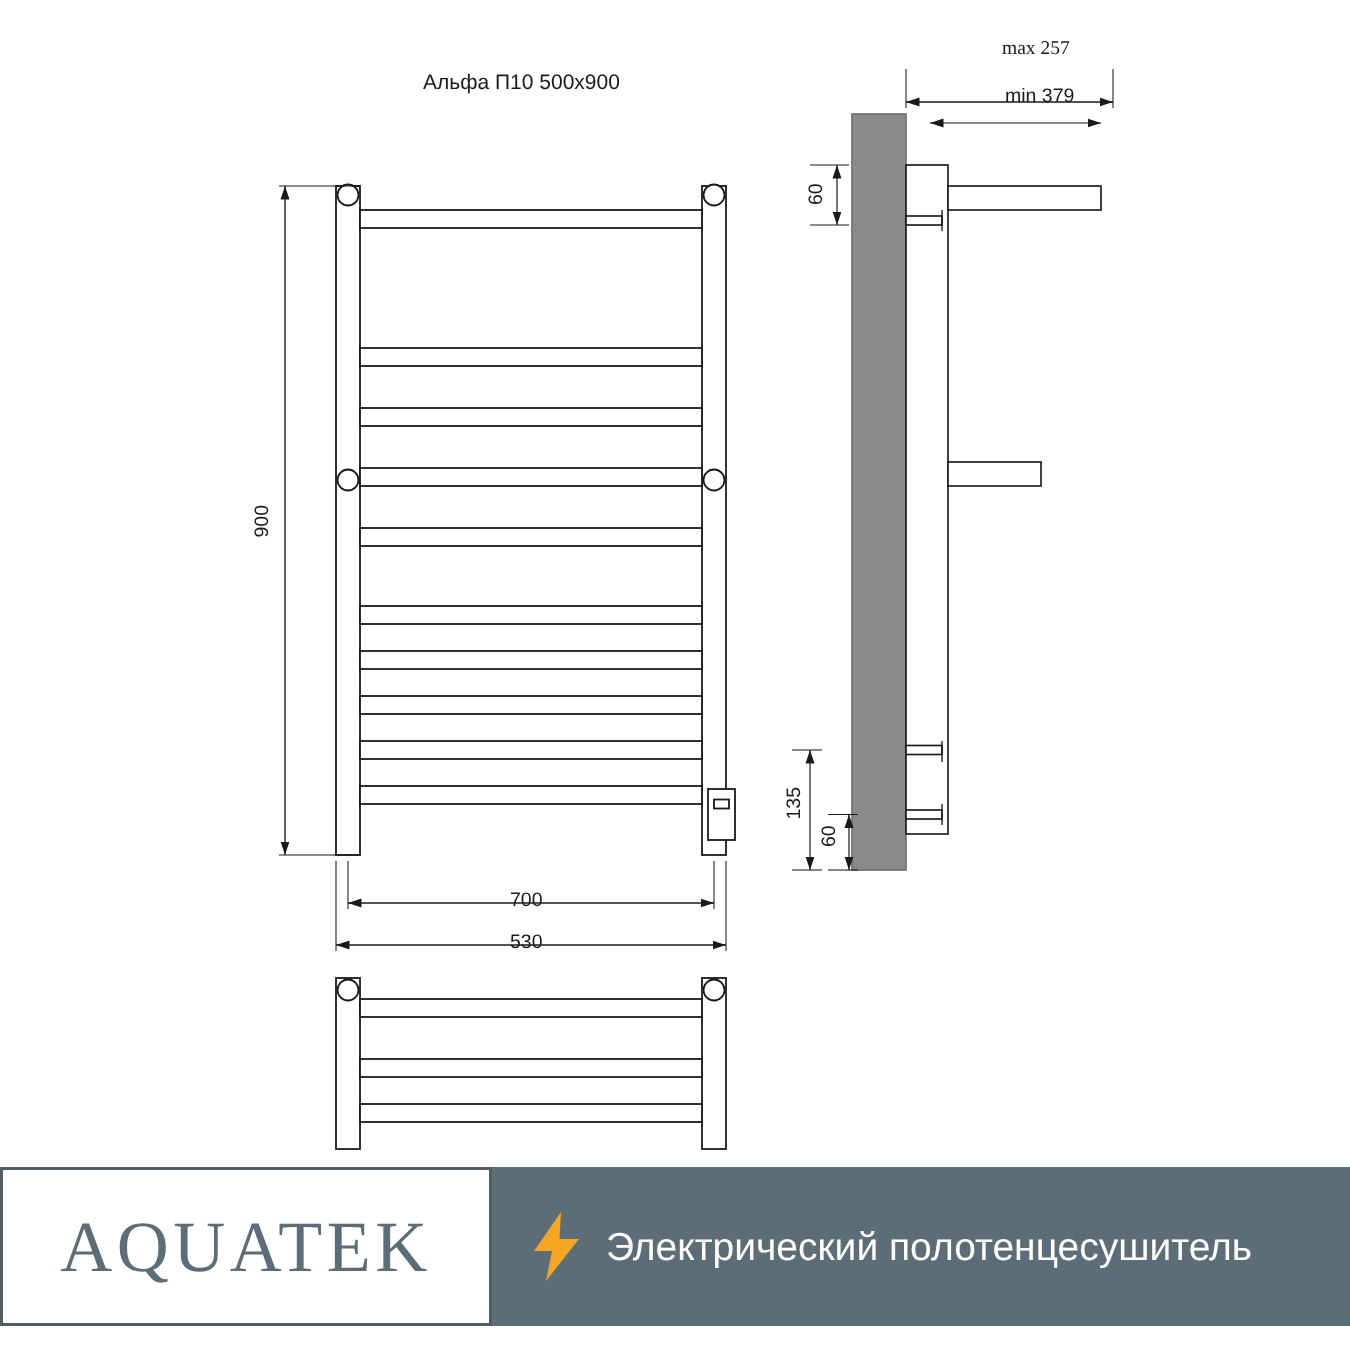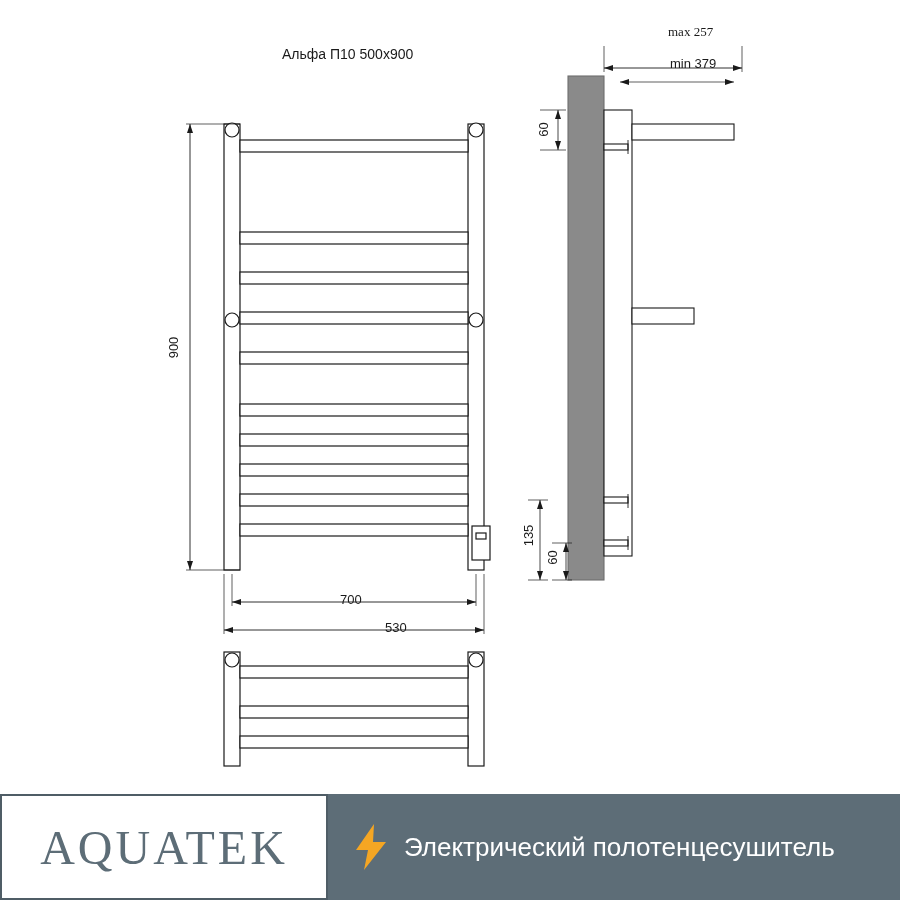--- a/index.html
+++ b/index.html
@@ -35,21 +35,21 @@
     white-space: nowrap;
   }
   .vert {
     transform: rotate(-90deg);
     transform-origin: 50% 50%;
   }
   
   .footer {
     position: absolute;
     left: 0;
-    bottom: 0;
+    bottom: 16px;
     width: 900px;
     height: 106px;
     display: flex;
   }
   .footer-left {
     width: 328px;
     height: 100%;
     background: #ffffff;
     border: 2px solid #4f5d66;
     box-sizing: border-box;
@@ -200,21 +200,21 @@
       <line x1="552" y1="543" x2="572" y2="543" stroke-width="0.7"></line>
       <line x1="552" y1="580" x2="572" y2="580" stroke-width="0.7"></line>
     </g>
   </svg>
 
   <div class="title" style="left:282px; top:46px;">Альфа П10 500x900</div>
 
   <div class="lbl vert" style="left:163px; top:340px;">900</div>
 
   <div class="lbl" style="left:340px; top:592px;">700</div>
-  <div class="lbl" style="left:340px; top:620px;margin-left:45px;">530</div>
+  <div class="lbl" style="left:340px; top:620px;">530</div>
 
   <div class="lbl" style="left:668px; top:24px;font-family:Liberation Serif, serif;">max 257</div>
   <div class="lbl" style="left:670px; top:56px;">min 379</div>
 
   <div class="lbl vert" style="left:536px; top:122px;">60</div>
   <div class="lbl vert" style="left:518px; top:528px;">135</div>
   <div class="lbl vert" style="left:545px; top:550px;">60</div>
 </div>
 
 <div class="footer">

